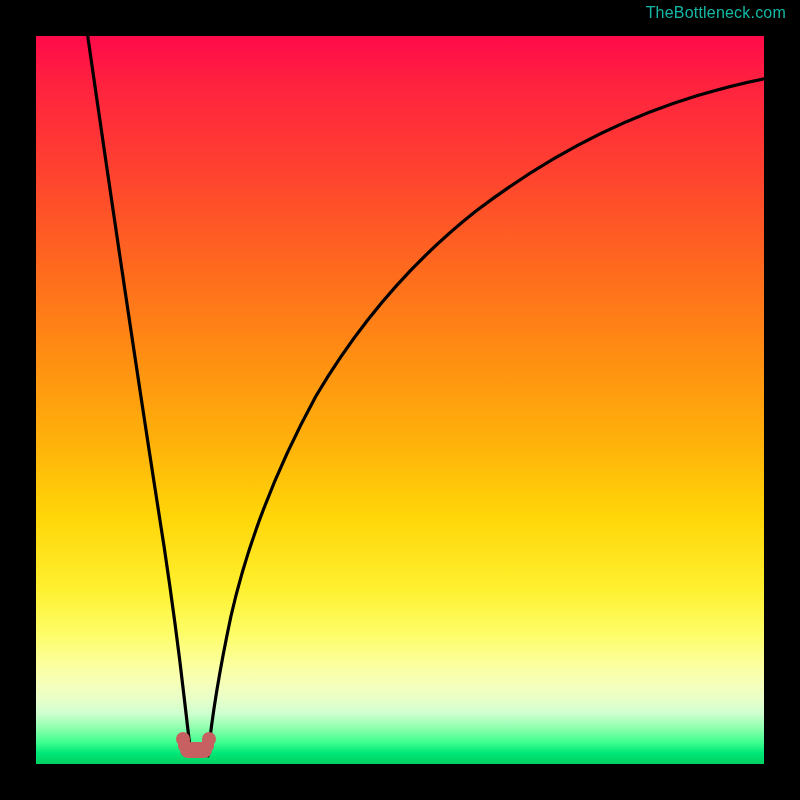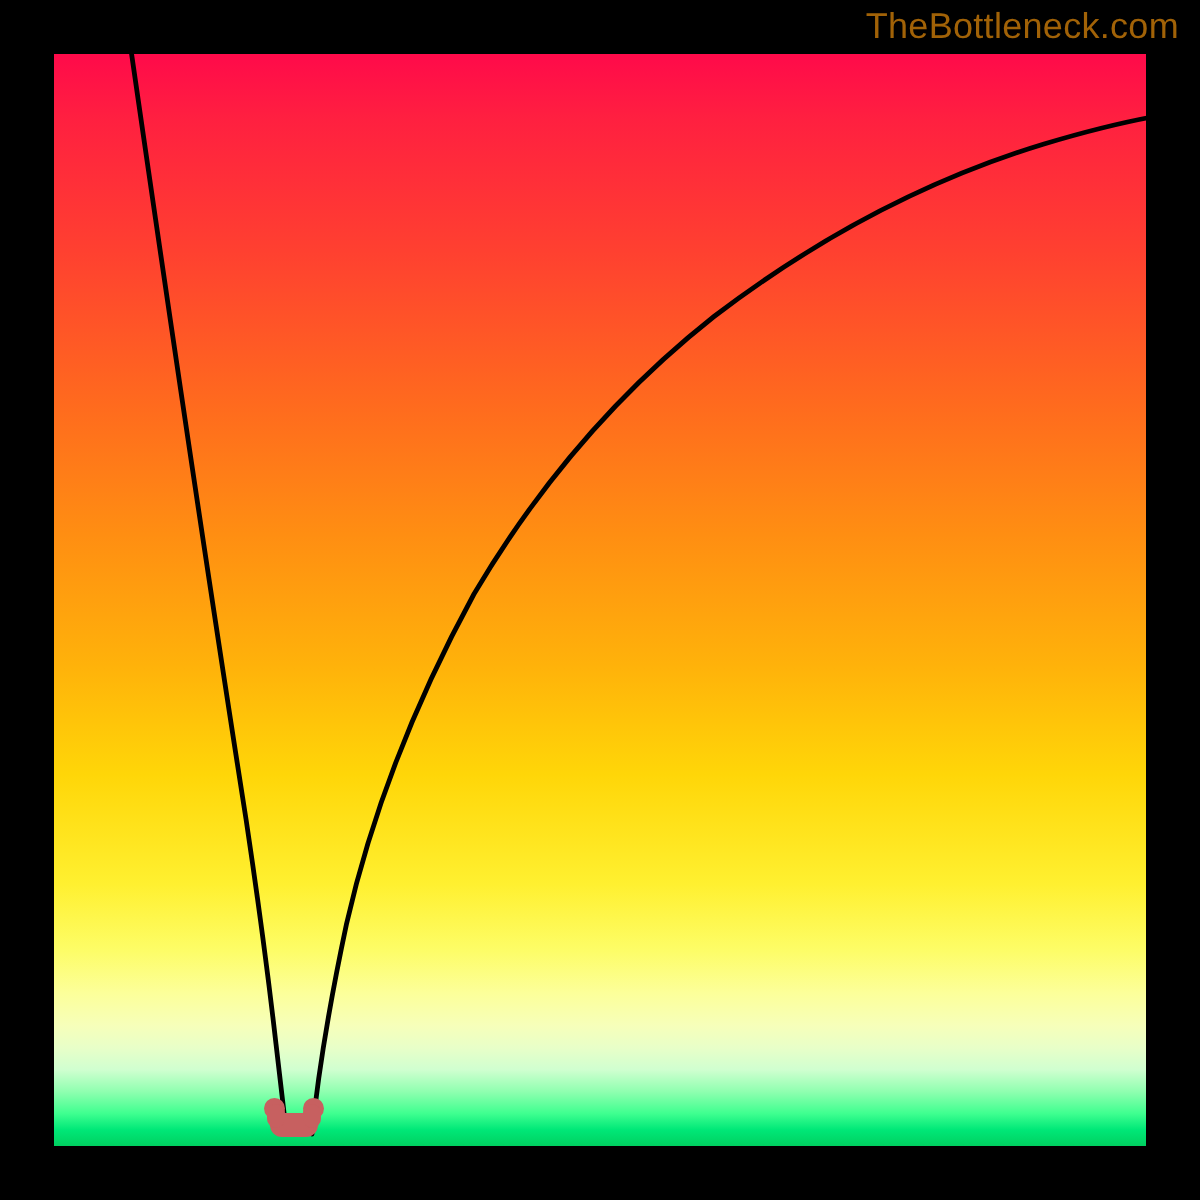--- a/index.html
+++ b/index.html
@@ -43,22 +43,22 @@
       #90ffb0 95%,
       #40ff90 97%,
       #00e878 98.5%,
       #00d060 100%
     );
   }
   .watermark {
     position: absolute;
     top: 4px;
     right: 14px;
-    color: #a16207;
-    font-size: 24px;
+    color: #14b8a6;
+    font-size: 16px;
     letter-spacing: 0.2px;
     font-weight: 400;
   }
   svg.curve {
     position: absolute;
     left: 0;
     top: 0;
     width: 728px;
     height: 728px;
     overflow: visible;

